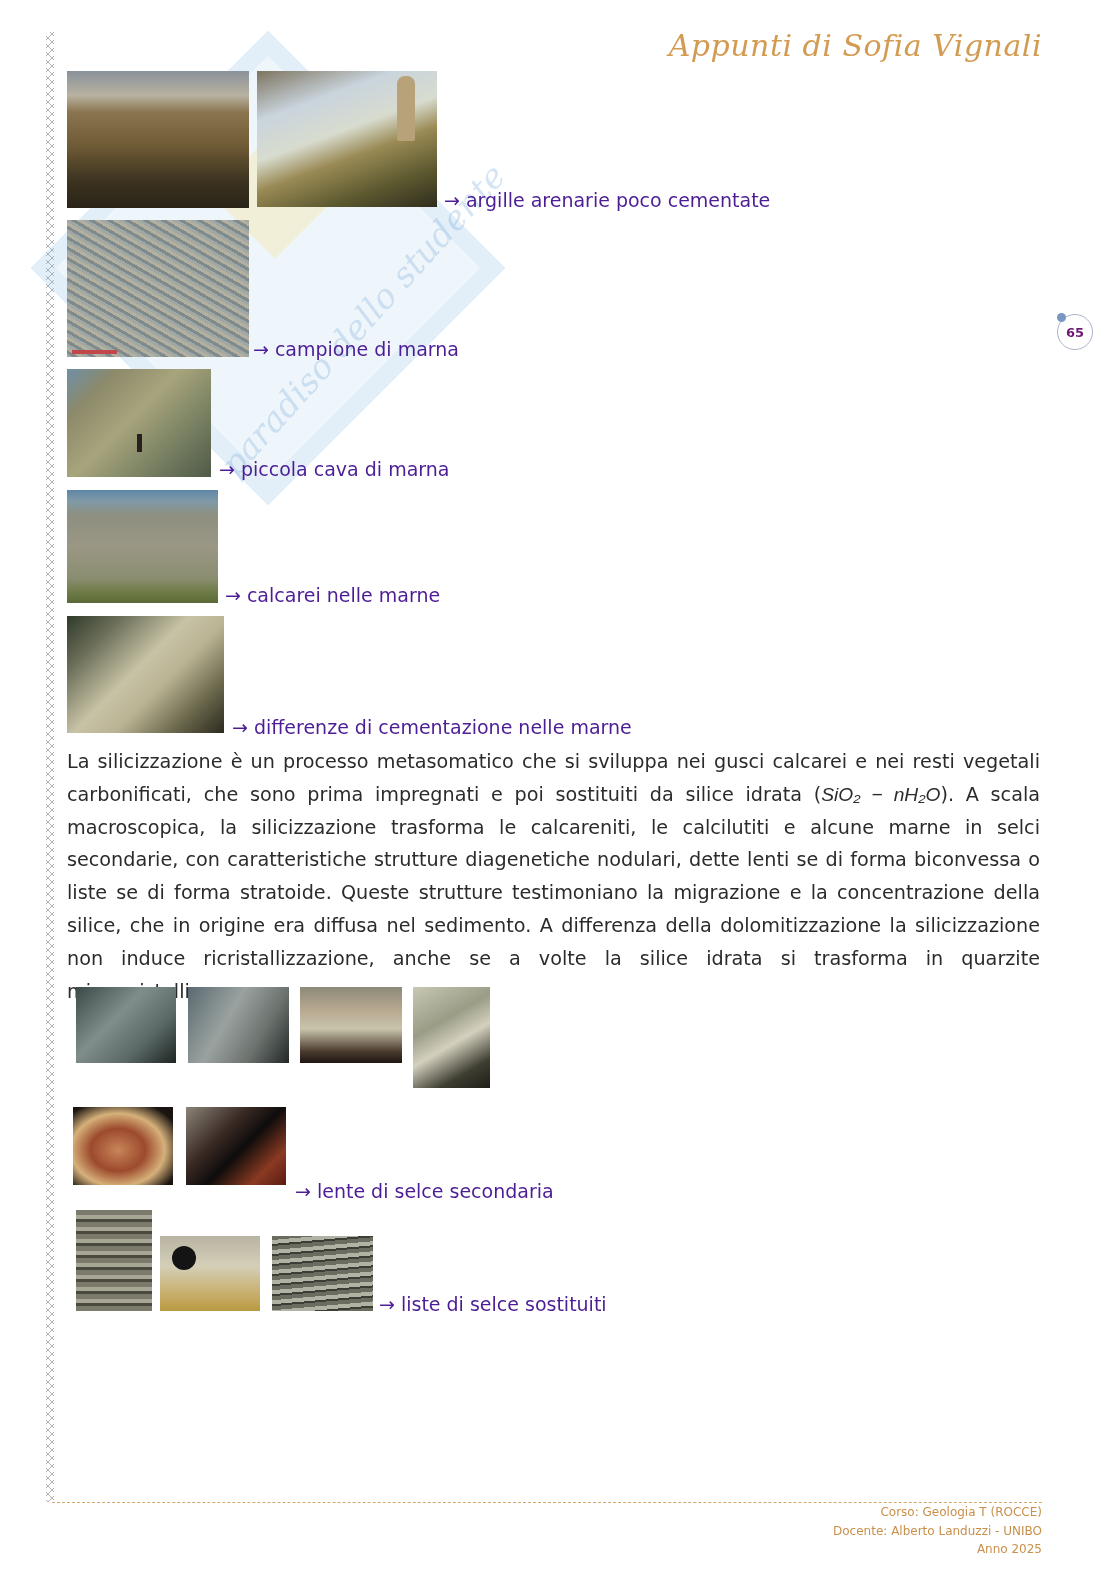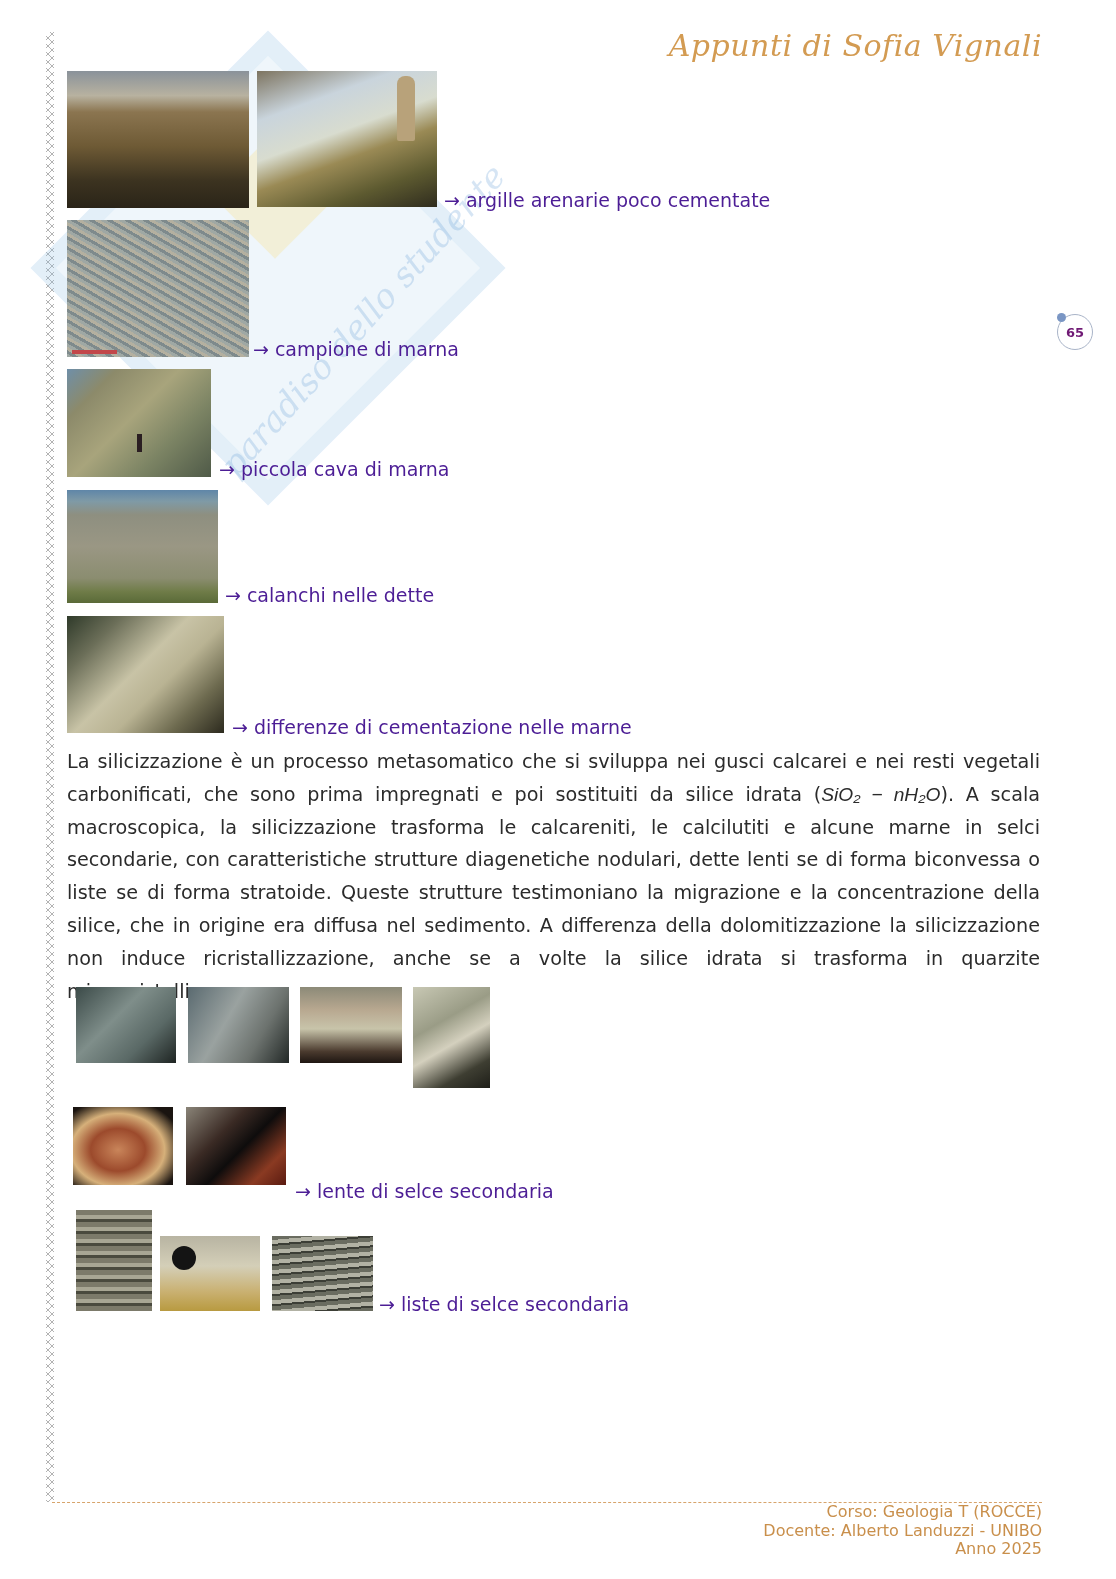--- a/index.html
+++ b/index.html
@@ -30,21 +30,21 @@
 
     .img { position: absolute; overflow: hidden; }
     .caption { position: absolute; font-size: 19px; color: #4c1d95; white-space: nowrap; }
     .caption .arrow { margin-right: 6px; }
 
     .paragraph { position: absolute; left: 67px; top: 746px; width: 973px; font-size: 19.2px; line-height: 32.8px;
       text-align: justify; color: #2b2b2b; }
     .paragraph .math { font-family: Liberation Sans, sans-serif; font-style: italic; }
 
     .footer-line { position: absolute; left: 52px; top: 1502px; width: 990px; border-top: 1.5px dashed #d7a46b; }
-    .footer { position: absolute; right: 74px; top: 1503px; text-align: right; font-size: 16px; line-height: 18.5px; color: #c98f4b; }
+    .footer { position: absolute; right: 74px; top: 1503px; text-align: right; font-size: 12px; line-height: 18.5px; color: #c98f4b; }
   </style>
 </head>
 <body>
 
 <div class="zigzag"></div>
 
 <div class="watermark">
   <div class="wm-diamond"></div>
   <div class="wm-inner"></div>
   <div class="wm-text">paradiso dello studente</div>
@@ -67,41 +67,41 @@
   <div style="position:absolute;left:5px;bottom:3px;width:45px;height:4px;background:#c2474a;"></div>
 </div>
 <div class="caption" style="left:253px;top:338px;"><span class="arrow">→</span><span>campione di marna</span></div>
 
 <div class="img" style="left:67px;top:369px;width:144px;height:108px;background:linear-gradient(135deg,#6f8fa8 0%,#8c8a6a 20%,#a8a47c 45%,#7c8464 70%,#4f5a48 100%);">
   <div style="position:absolute;left:70px;top:65px;width:5px;height:18px;background:#2a1e22;"></div>
 </div>
 <div class="caption" style="left:219px;top:458px;"><span class="arrow">→</span><span>piccola cava di marna</span></div>
 
 <div class="img" style="left:67px;top:490px;width:151px;height:113px;background:linear-gradient(180deg,#5f86a8 0%,#7f9aa6 10%,#8e8f80 22%,#9a9784 50%,#8b8d70 78%,#6f7c48 90%,#5a6a38 100%);"></div>
-<div class="caption" style="left:225px;top:584px;"><span class="arrow">→</span><span>calanchi nelle dette</span></div>
+<div class="caption" style="left:225px;top:584px;"><span class="arrow">→</span><span>calcarei nelle marne</span></div>
 
 <div class="img" style="left:67px;top:616px;width:157px;height:117px;background:linear-gradient(135deg,#2f3a2a 0%,#6b6e58 20%,#c8c3a6 45%,#b9b393 60%,#6d6a4f 80%,#2c2a1e 100%);"></div>
 <div class="caption" style="left:232px;top:716px;"><span class="arrow">→</span><span>differenze di cementazione nelle marne</span></div>
 
 <div class="paragraph"><span>La silicizzazione è un processo metasomatico che si sviluppa nei gusci calcarei e nei resti vegetali carbonificati, che sono prima impregnati e poi sostituiti da silice idrata (</span><span class="math">SiO₂ − nH₂O</span><span>). A scala macroscopica, la silicizzazione trasforma le calcareniti, le calcilutiti e alcune marne in selci secondarie, con caratteristiche strutture diagenetiche nodulari, dette lenti se di forma biconvessa o liste se di forma stratoide. Queste strutture testimoniano la migrazione e la concentrazione della silice, che in origine era diffusa nel sedimento. A differenza della dolomitizzazione la silicizzazione non induce ricristallizzazione, anche se a volte la silice idrata si trasforma in quarzite microcristallina.</span></div>
 
 <div class="img" style="left:76px;top:987px;width:100px;height:76px;background:linear-gradient(135deg,#3b4a48 0%,#7f8e8a 40%,#5a6966 70%,#1e2422 100%);"></div>
 <div class="img" style="left:188px;top:987px;width:101px;height:76px;background:linear-gradient(120deg,#5a6a70 0%,#9aa2a0 40%,#6c726e 70%,#222826 100%);"></div>
 <div class="img" style="left:300px;top:987px;width:102px;height:76px;background:linear-gradient(180deg,#8c8a78 0%,#b8a890 30%,#c8c4aa 55%,#4a3a2e 85%,#1e1612 100%);"></div>
 <div class="img" style="left:413px;top:987px;width:77px;height:101px;background:linear-gradient(150deg,#c8c8b4 0%,#9a9c86 35%,#d4d0be 55%,#3e3e32 80%,#1e1e18 100%);"></div>
 
 <div class="img" style="left:73px;top:1107px;width:100px;height:78px;background:radial-gradient(ellipse at 45% 55%,#c9855a 0%,#9c4a2c 35%,#d6b07a 60%,#1a1410 85%);"></div>
 <div class="img" style="left:186px;top:1107px;width:100px;height:78px;background:linear-gradient(135deg,#8a8478 0%,#3a2a24 35%,#0e0c0c 55%,#8a3a22 80%,#5a1a10 100%);"></div>
 <div class="caption" style="left:295px;top:1172px;margin-top:8px;"><span class="arrow">→</span><span>lente di selce secondaria</span></div>
 
 <div class="img" style="left:76px;top:1210px;width:76px;height:101px;background:repeating-linear-gradient(180deg,#7c7a6a 0 5px,#a8a694 5px 9px,#4a4a3e 9px 12px);"></div>
 <div class="img" style="left:160px;top:1236px;width:100px;height:75px;background:linear-gradient(180deg,#b8b4a2 0%,#d4cfb8 40%,#c9b070 75%,#b89a40 100%);">
   <div style="position:absolute;left:12px;top:10px;width:24px;height:24px;border-radius:50%;background:#141414;"></div>
 </div>
 <div class="img" style="left:272px;top:1236px;width:101px;height:75px;background:repeating-linear-gradient(175deg,#6a6c60 0 4px,#b2b2a4 4px 8px,#3c3e36 8px 10px);"></div>
-<div class="caption" style="left:379px;top:1293px;"><span class="arrow">→</span><span>liste di selce secondaria</span></div>
+<div class="caption" style="left:379px;top:1293px;"><span class="arrow">→</span><span>liste di selce sostituiti</span></div>
 
 <div class="footer-line"></div>
 <div class="footer">
   <div>Corso: Geologia T (ROCCE)</div>
   <div>Docente: Alberto Landuzzi - UNIBO</div>
   <div>Anno 2025</div>
 </div>
 
 </body></html>

